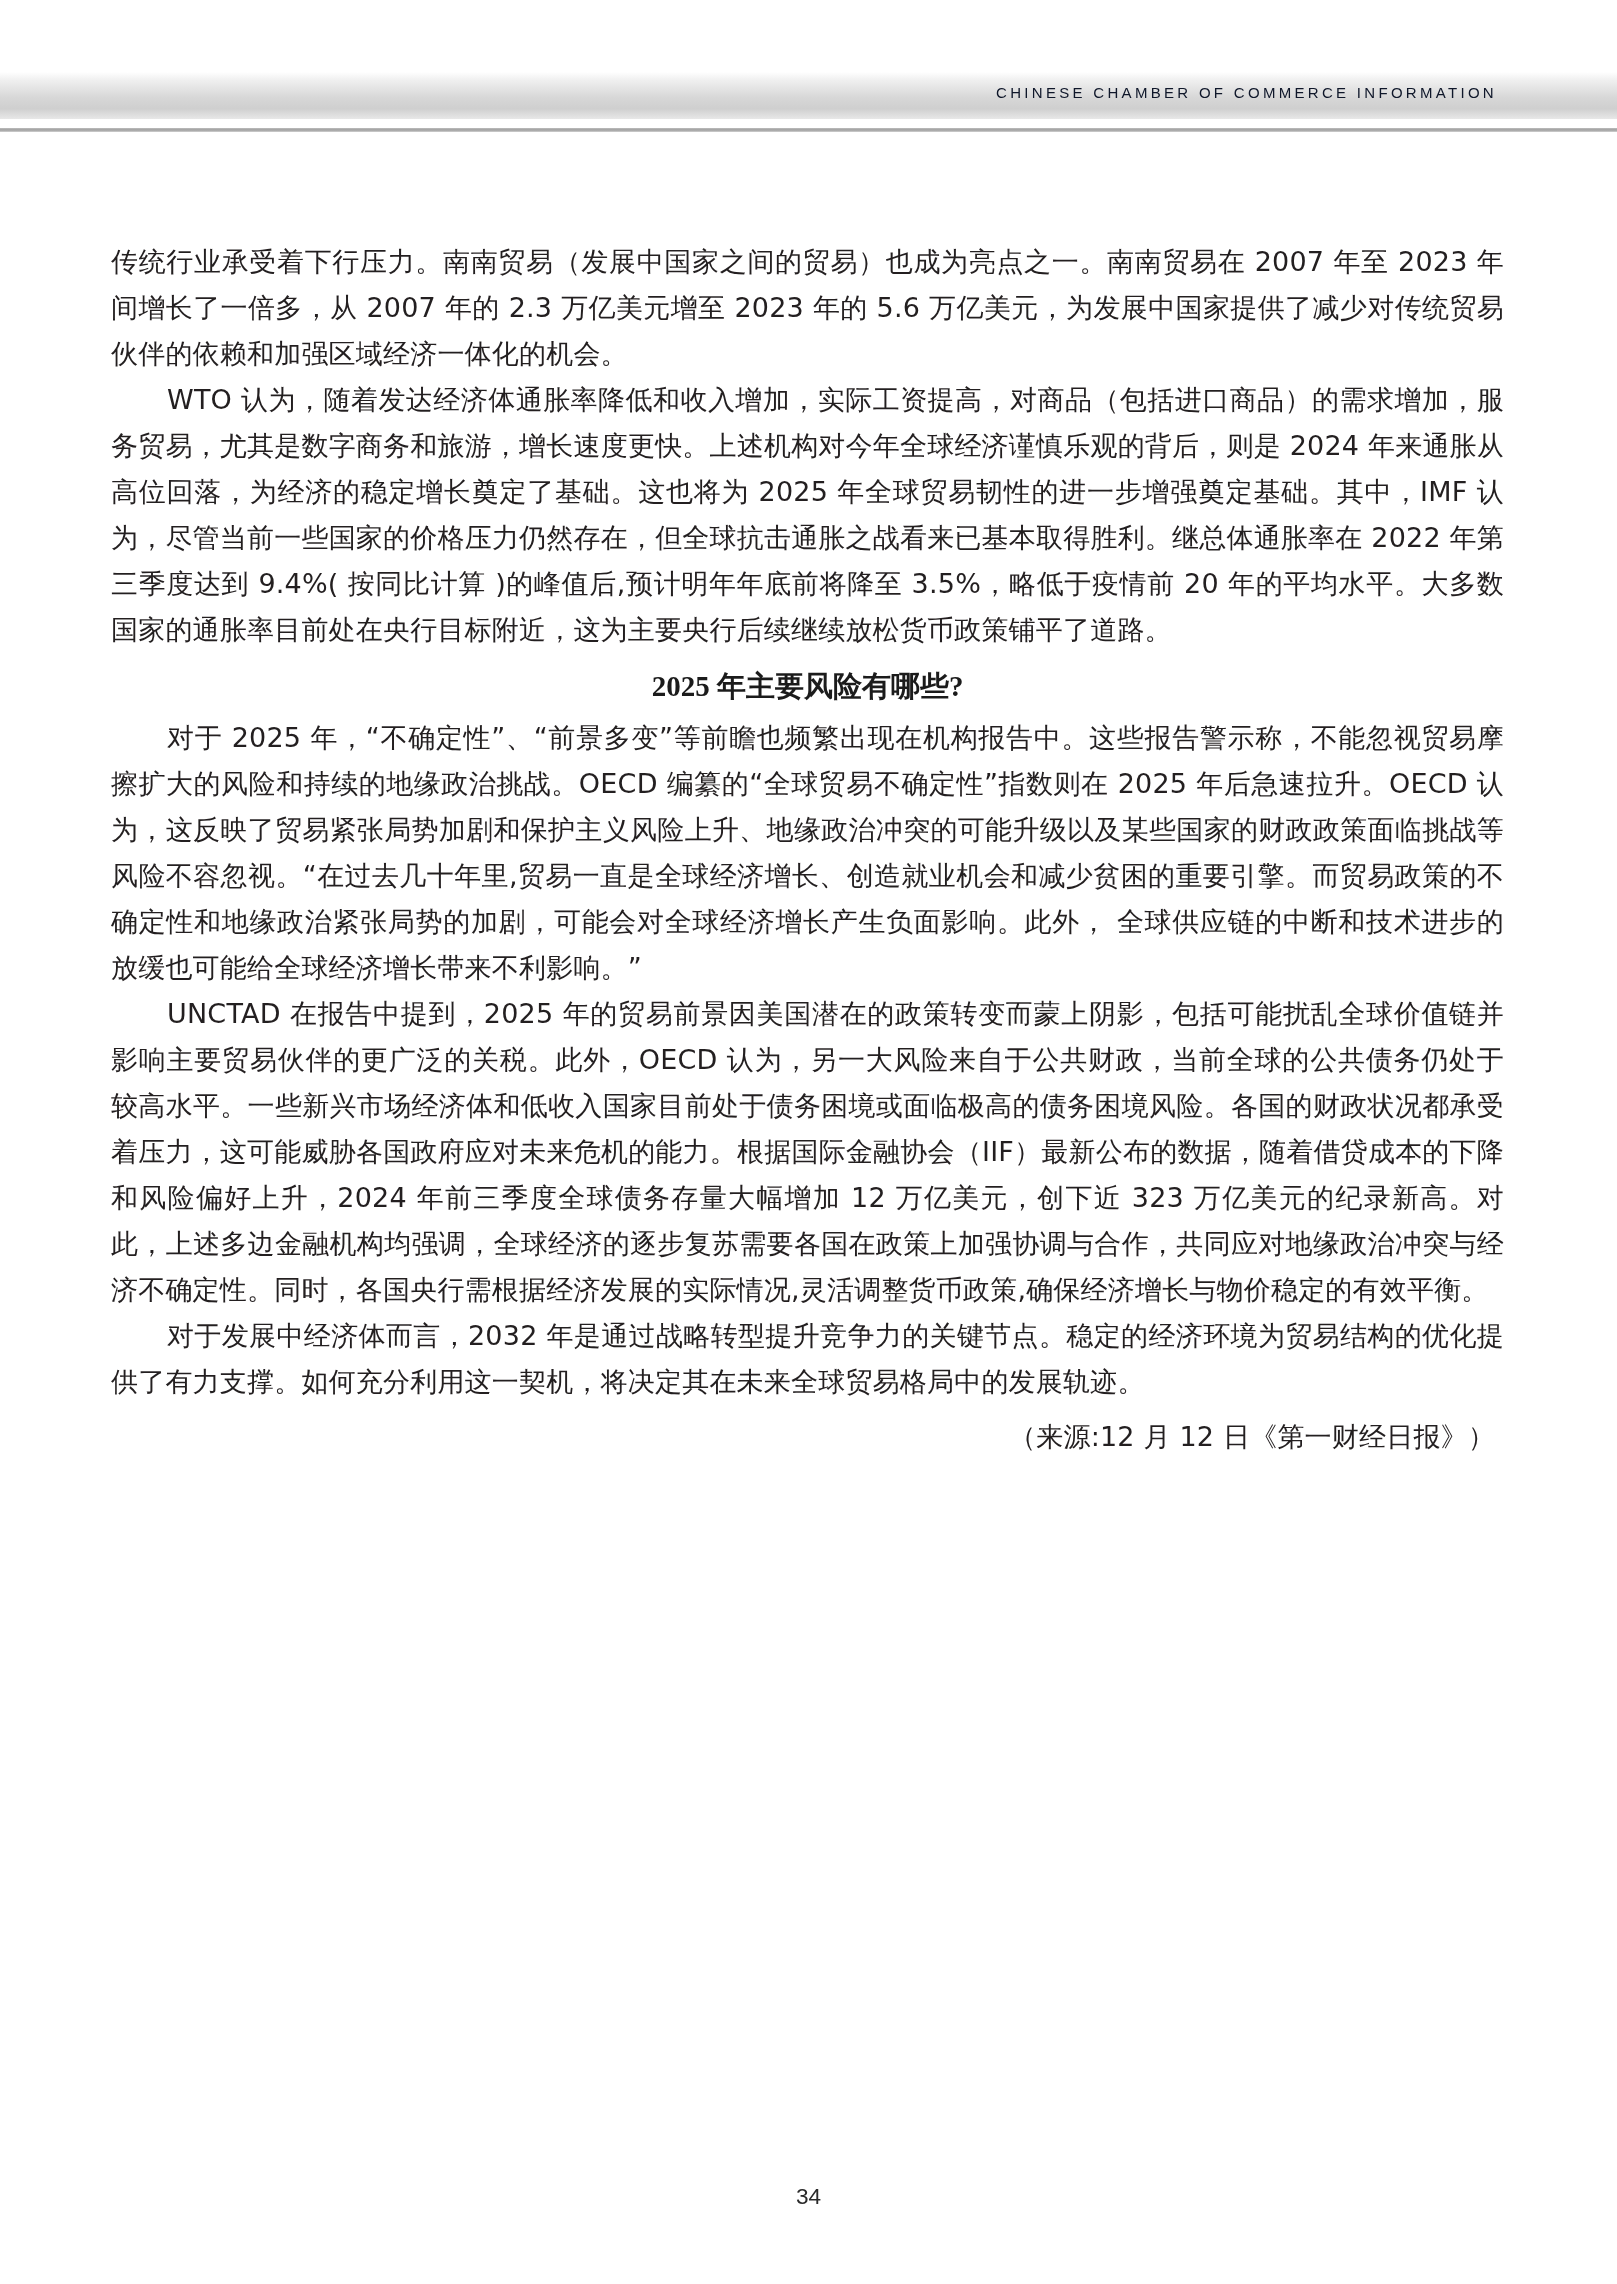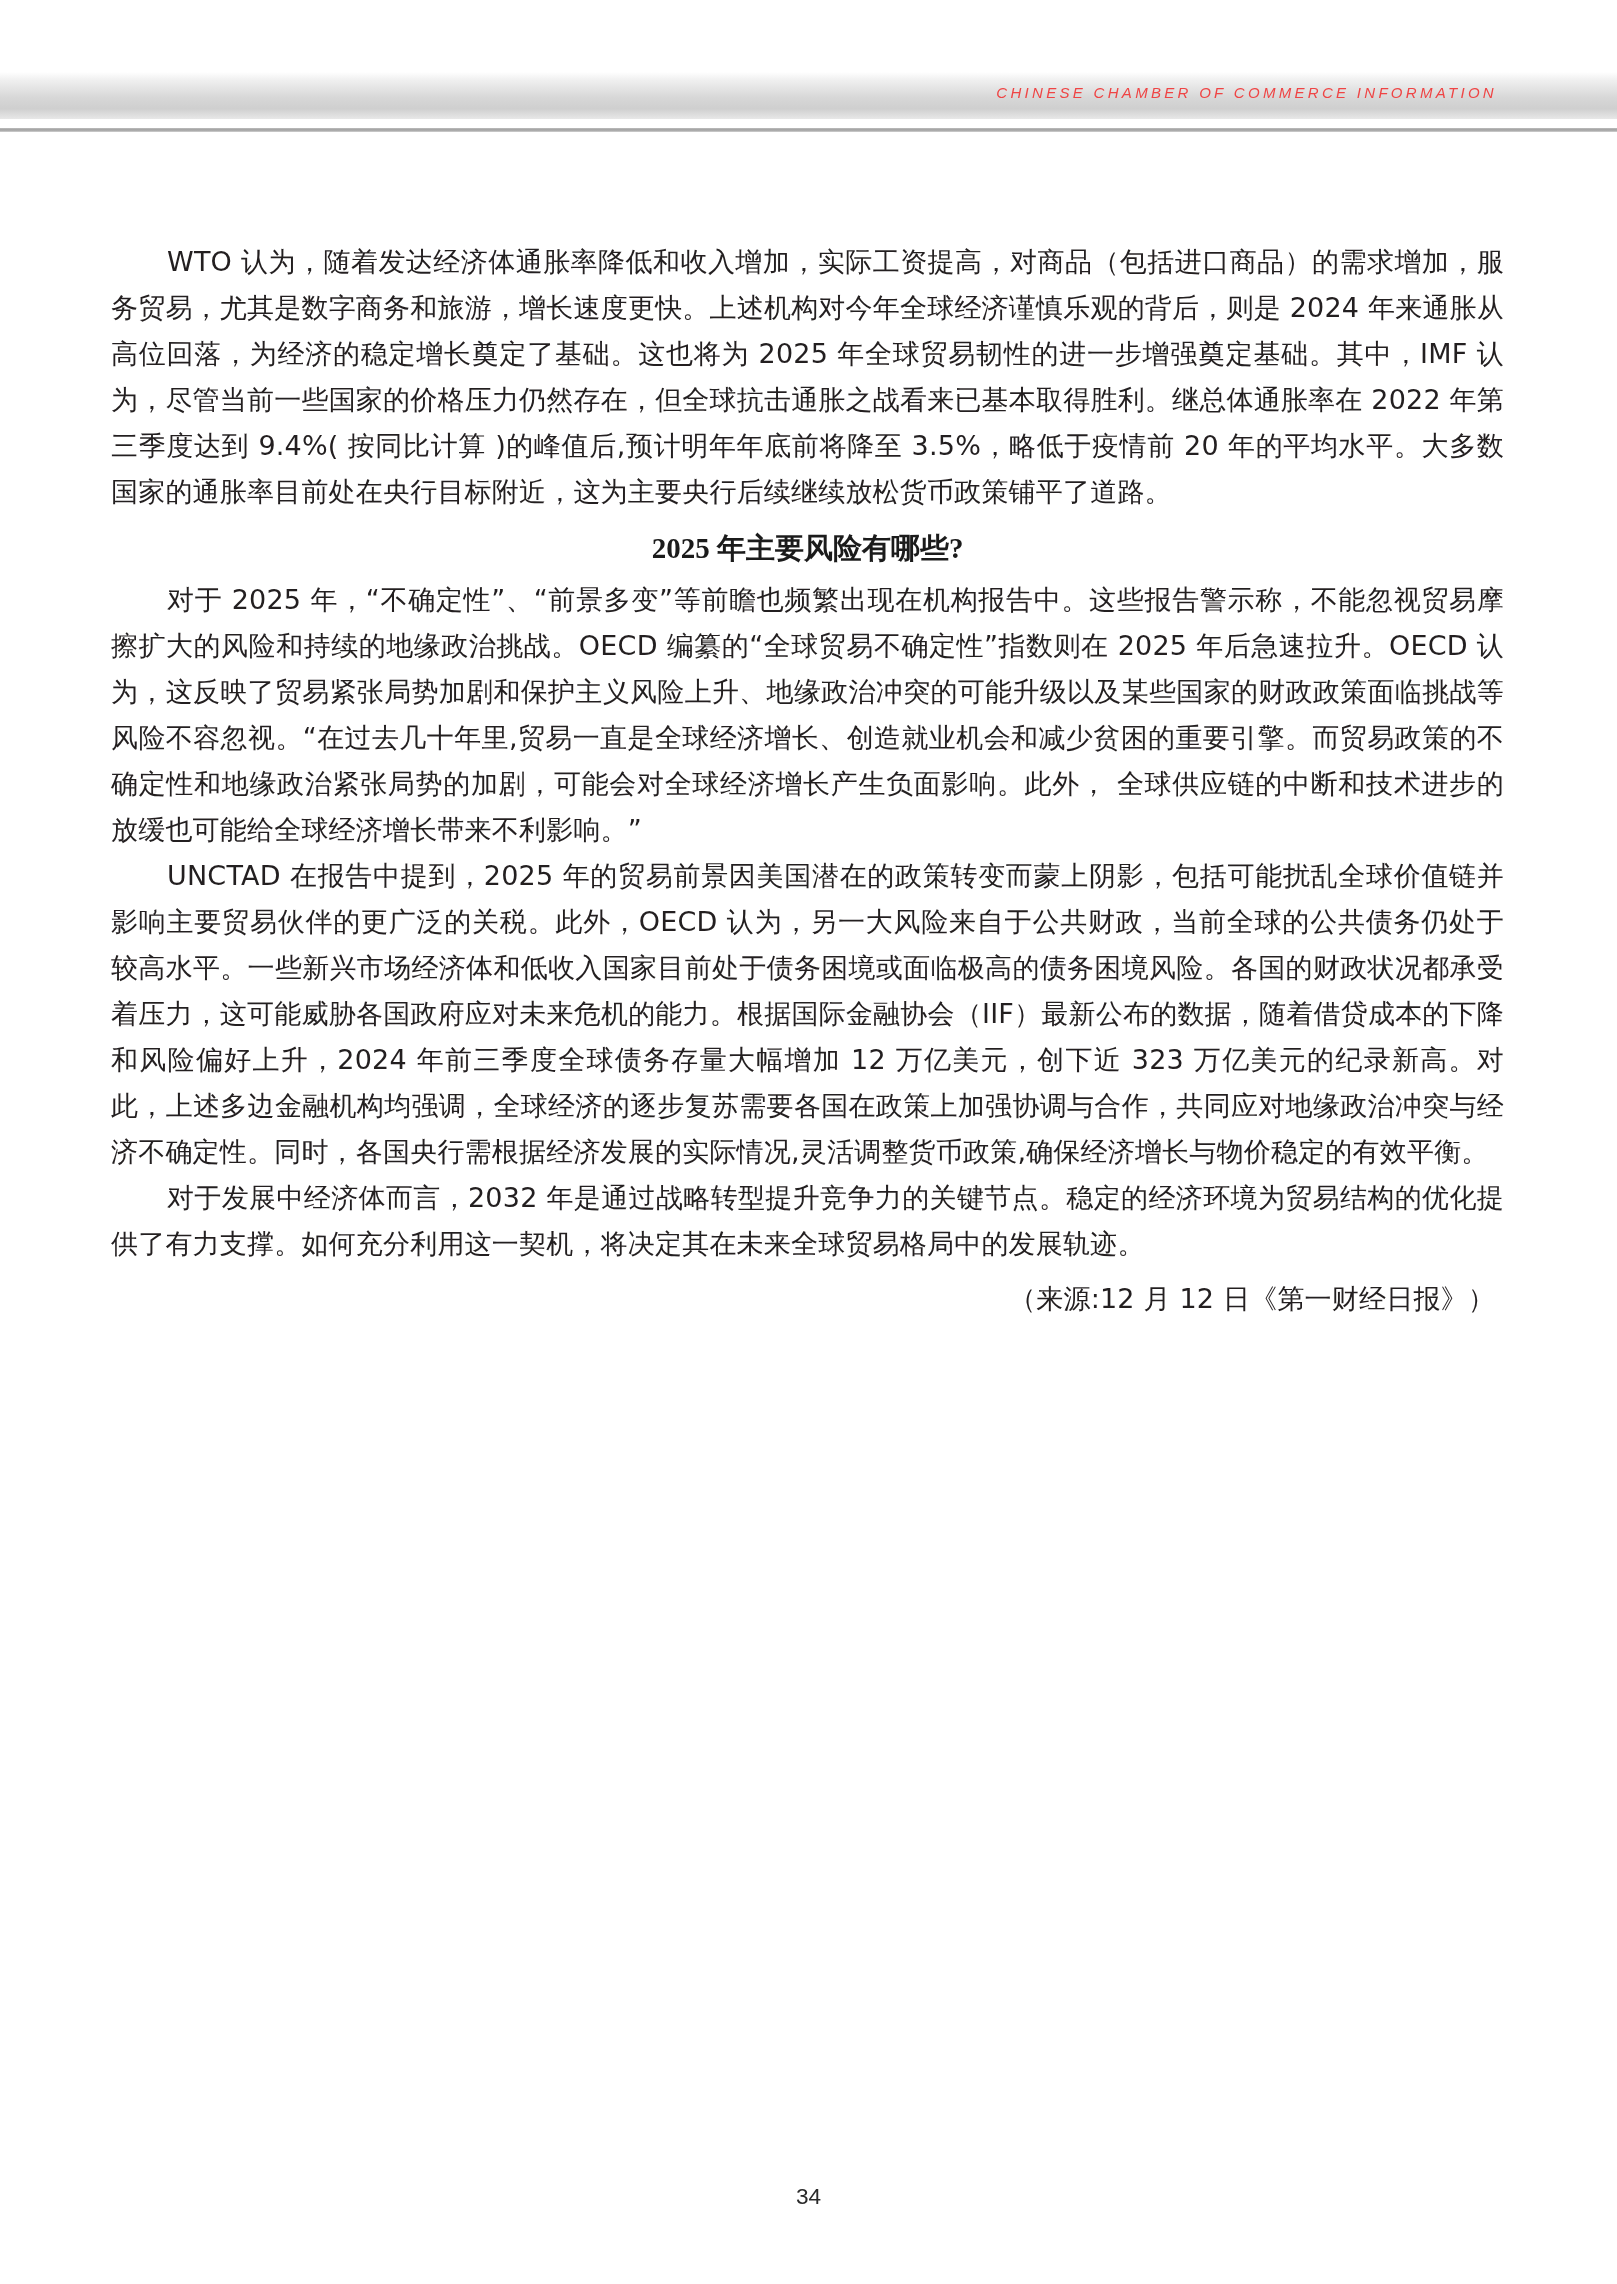--- a/index.html
+++ b/index.html
@@ -35,25 +35,24 @@
     width: 1617px;
     height: 3.8px;
     background: linear-gradient(to bottom, #bdbdbd 0%, #9f9f9f 50%, #d2d2d2 100%);
   }
   .header-title {
     position: absolute;
     top: 84px;
     right: 120px;
     font-size: 15px;
     letter-spacing: 3.3px;
-    color: #ef4444;
+    color: #0f172a;
     font-family: "Liberation Sans", sans-serif;
     font-weight: 400;
     white-space: nowrap;
-    font-style: italic;
   }
 
   
   .content {
     position: absolute;
     top: 239px;
     left: 111px;
     width: 1393px;
   }
   p {
@@ -103,20 +102,21 @@
 <body>
 
 <div class="page">
 
   <div class="header-band"></div>
   <div class="header-rule"></div>
   <div class="header-title">CHINESE CHAMBER OF COMMERCE INFORMATION</div>
 
   <div class="content">
 
+    <p>传统行业承受着下行压力。南南贸易（发展中国家之间的贸易）也成为亮点之一。南南贸易在 2007 年至 2023 年间增长了一倍多，从 2007 年的 2.3 万亿美元增至 2023 年的 5.6 万亿美元，为发展中国家提供了减少对传统贸易伙伴的依赖和加强区域经济一体化的机会。</p>
 
     <p class="indent">WTO 认为，随着发达经济体通胀率降低和收入增加，实际工资提高，对商品（包括进口商品）的需求增加，服务贸易，尤其是数字商务和旅游，增长速度更快。上述机构对今年全球经济谨慎乐观的背后，则是 2024 年来通胀从高位回落，为经济的稳定增长奠定了基础。这也将为 2025 年全球贸易韧性的进一步增强奠定基础。其中，IMF 认为，尽管当前一些国家的价格压力仍然存在，但全球抗击通胀之战看来已基本取得胜利。继总体通胀率在 2022 年第三季度达到 9.4%( 按同比计算 )的峰值后,预计明年年底前将降至 3.5%，略低于疫情前 20 年的平均水平。大多数国家的通胀率目前处在央行目标附近，这为主要央行后续继续放松货币政策铺平了道路。</p>
 
     <div class="section-title">2025 年主要风险有哪些?</div>
 
     <p class="indent">对于 2025 年，“不确定性”、“前景多变”等前瞻也频繁出现在机构报告中。这些报告警示称，不能忽视贸易摩擦扩大的风险和持续的地缘政治挑战。OECD 编纂的“全球贸易不确定性”指数则在 2025 年后急速拉升。OECD 认为，这反映了贸易紧张局势加剧和保护主义风险上升、地缘政治冲突的可能升级以及某些国家的财政政策面临挑战等风险不容忽视。“在过去几十年里,贸易一直是全球经济增长、创造就业机会和减少贫困的重要引擎。而贸易政策的不确定性和地缘政治紧张局势的加剧，可能会对全球经济增长产生负面影响。此外， 全球供应链的中断和技术进步的放缓也可能给全球经济增长带来不利影响。”</p>
 
     <p class="indent">UNCTAD 在报告中提到，2025 年的贸易前景因美国潜在的政策转变而蒙上阴影，包括可能扰乱全球价值链并影响主要贸易伙伴的更广泛的关税。此外，OECD 认为，另一大风险来自于公共财政，当前全球的公共债务仍处于较高水平。一些新兴市场经济体和低收入国家目前处于债务困境或面临极高的债务困境风险。各国的财政状况都承受着压力，这可能威胁各国政府应对未来危机的能力。根据国际金融协会（IIF）最新公布的数据，随着借贷成本的下降和风险偏好上升，2024 年前三季度全球债务存量大幅增加 12 万亿美元，创下近 323 万亿美元的纪录新高。对此，上述多边金融机构均强调，全球经济的逐步复苏需要各国在政策上加强协调与合作，共同应对地缘政治冲突与经济不确定性。同时，各国央行需根据经济发展的实际情况,灵活调整货币政策,确保经济增长与物价稳定的有效平衡。</p>
 
     <p class="indent">对于发展中经济体而言，2032 年是通过战略转型提升竞争力的关键节点。稳定的经济环境为贸易结构的优化提供了有力支撑。如何充分利用这一契机，将决定其在未来全球贸易格局中的发展轨迹。</p>

